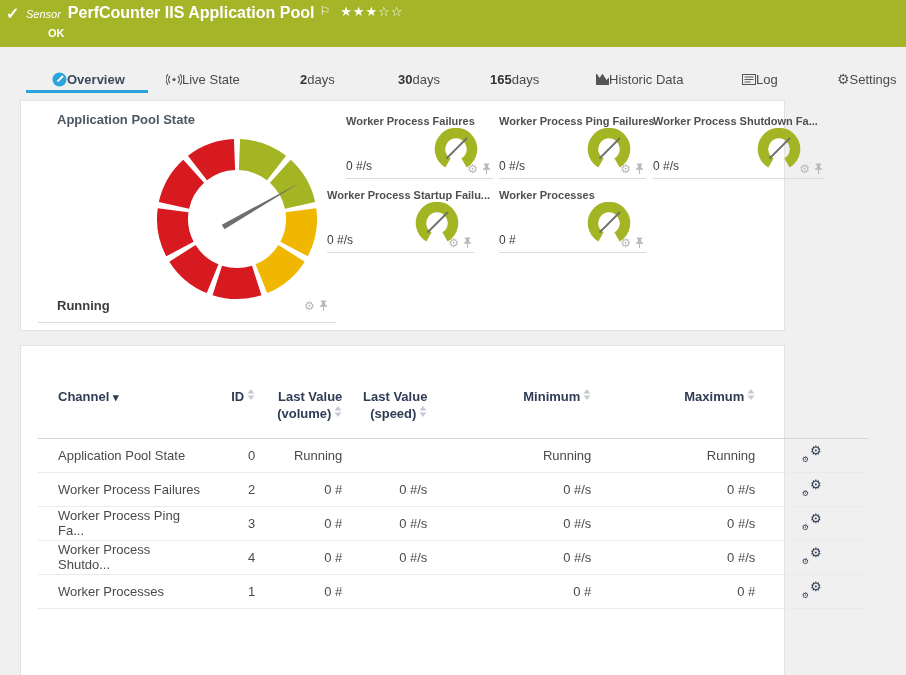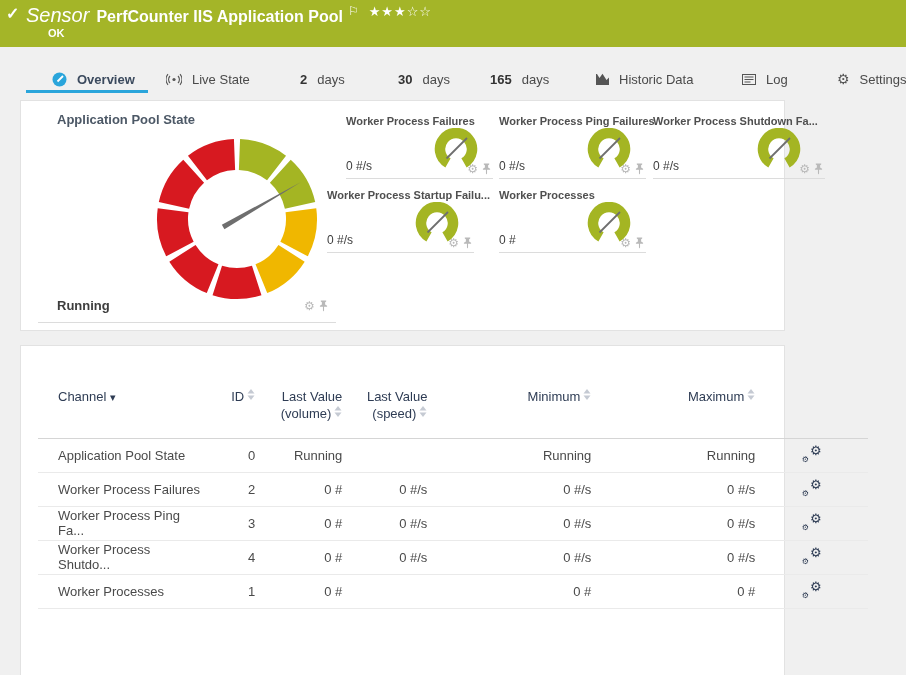--- a/index.html
+++ b/index.html
@@ -5,27 +5,27 @@
   * { margin:0; padding:0; box-sizing:border-box; }
   html,body { background:#f0f0f0; }
   #page {
     position:relative; width:906px; height:675px; overflow:hidden;
     background:#f0f0f0; font-family:"Liberation Sans", sans-serif; color:#4a4a4a;
   }
   
   #hdr { position:absolute; left:0; top:0; width:906px; height:47px; background:var(--hdrgreen); color:#fff; }
   #hdr .check { position:absolute; left:6px; top:4px; font-size:16px; font-weight:bold; }
   #hdr .titleline { position:absolute; left:26px; top:4px; white-space:nowrap; }
-  #hdr .type { font-style:italic; font-size:20px; margin-right:7px; }
+  #hdr .type { font-style:italic; font-size:11px; margin-right:7px; }
   #hdr .name { font-size:16px; font-weight:bold; }
   #hdr .flag { font-size:12px; vertical-align:top; margin-left:5px; }
   #hdr .stars { font-size:13px; margin-left:10px; letter-spacing:1px; vertical-align:top; }
   #hdr .ok { position:absolute; left:48px; top:27px; font-size:11px; font-weight:bold; }
   
-  .tab { position:absolute; top:69px; height:20px; display:flex; align-items:center; gap:10px;
+  .tab { position:absolute; top:69px; height:20px; display:flex; align-items:center; gap:0;
          font-size:13px; color:#4a4a4a; white-space:nowrap; cursor:pointer; }
   .tab .num { font-weight:bold; color:#333; }
   .tab.active { color:#3b4a5e; font-weight:bold; }
   #tab-underline { position:absolute; left:26px; top:90px; width:122px; height:3px; background:var(--blue); }
   
   .panel { position:absolute; left:20px; width:765px; background:#fff; border:1px solid #e2e2e2; }
   #panel1 { top:100px; height:231px; }
   #panel2 { top:345px; height:331px; }
   .panel-title { position:absolute; left:36px; top:11px; font-size:13px; font-weight:bold; color:#4c5866; }
   
@@ -37,21 +37,21 @@
   .icon-pin { color:#b9b9b9; margin-left:4px; }
   .gauge-icons { display:inline-flex; align-items:center; }
   
   .tile { position:absolute; height:64px; border-bottom:1px solid #dcdcdc; }
   .tile .t-title { position:absolute; left:0; top:0; font-size:11px; font-weight:bold; color:#4f4f4f; white-space:nowrap; }
   .tile .t-value { position:absolute; left:0; bottom:5px; font-size:12px; color:#3d3d3d; }
   .tile .mini-arc { position:absolute; top:13px; }
   .tile .t-icons { position:absolute; right:2px; bottom:3px; }
   
   #chan-table { position:absolute; left:17px; top:32px; width:830px; border-collapse:collapse; table-layout:fixed; font-size:13px; }
-  #chan-table th { font-weight:normal; color:var(--navy); vertical-align:top; padding-top:10px; height:60px;
+  #chan-table th { font-weight:bold; color:var(--navy); vertical-align:top; padding-top:10px; height:60px;
                    border-bottom:1px solid #d5d5d5; text-align:right; line-height:17px; }
   #chan-table th.ch { text-align:left; padding-left:20px; }
   #chan-table td { height:34px; border-bottom:1px solid #eaeaea; text-align:right; color:#4a4a4a; }
   #chan-table td.ch { text-align:left; padding-left:20px; }
   #chan-table td.ico, #chan-table th.ico { text-align:center; }
   .sorticon { display:inline-block; vertical-align:1px; margin-left:3px; }
   .caret { color:var(--navy); font-size:11px; }
   .edit-icon { position:relative; display:inline-block; width:20px; height:17px; color:var(--navy); cursor:pointer; }
   .edit-icon .g1 { position:absolute; right:0; top:-2px; font-size:13px; }
   .edit-icon .g2 { position:absolute; left:0; bottom:-2px; font-size:8px; }

